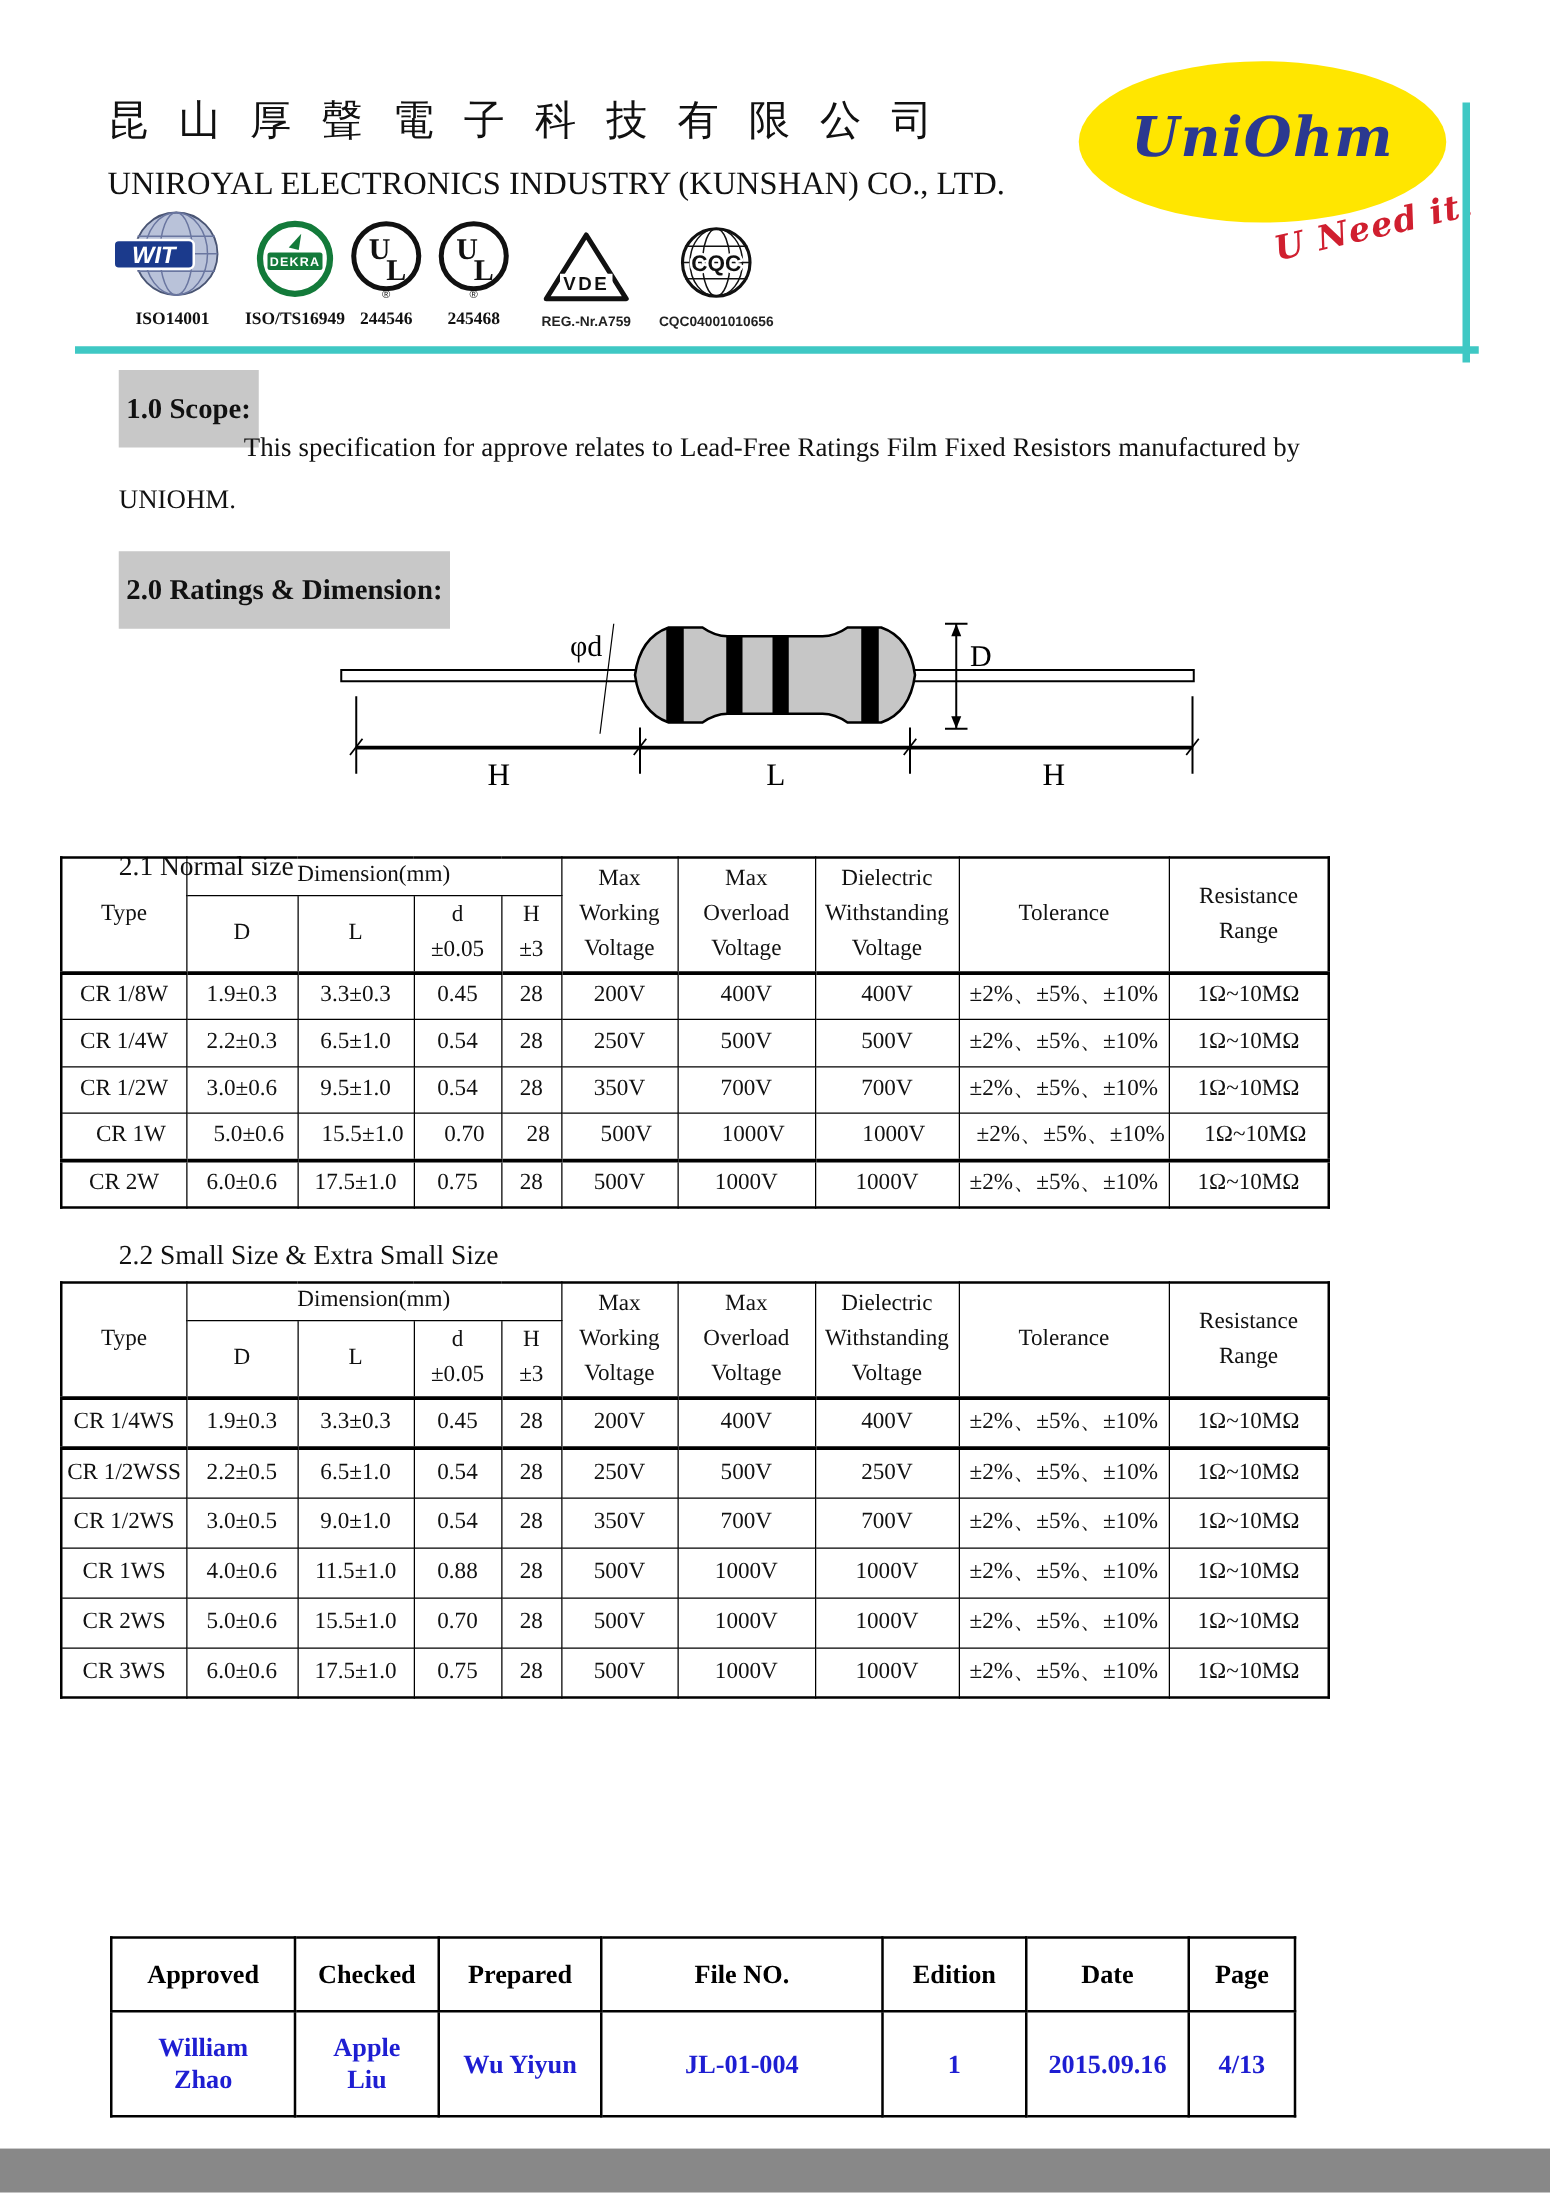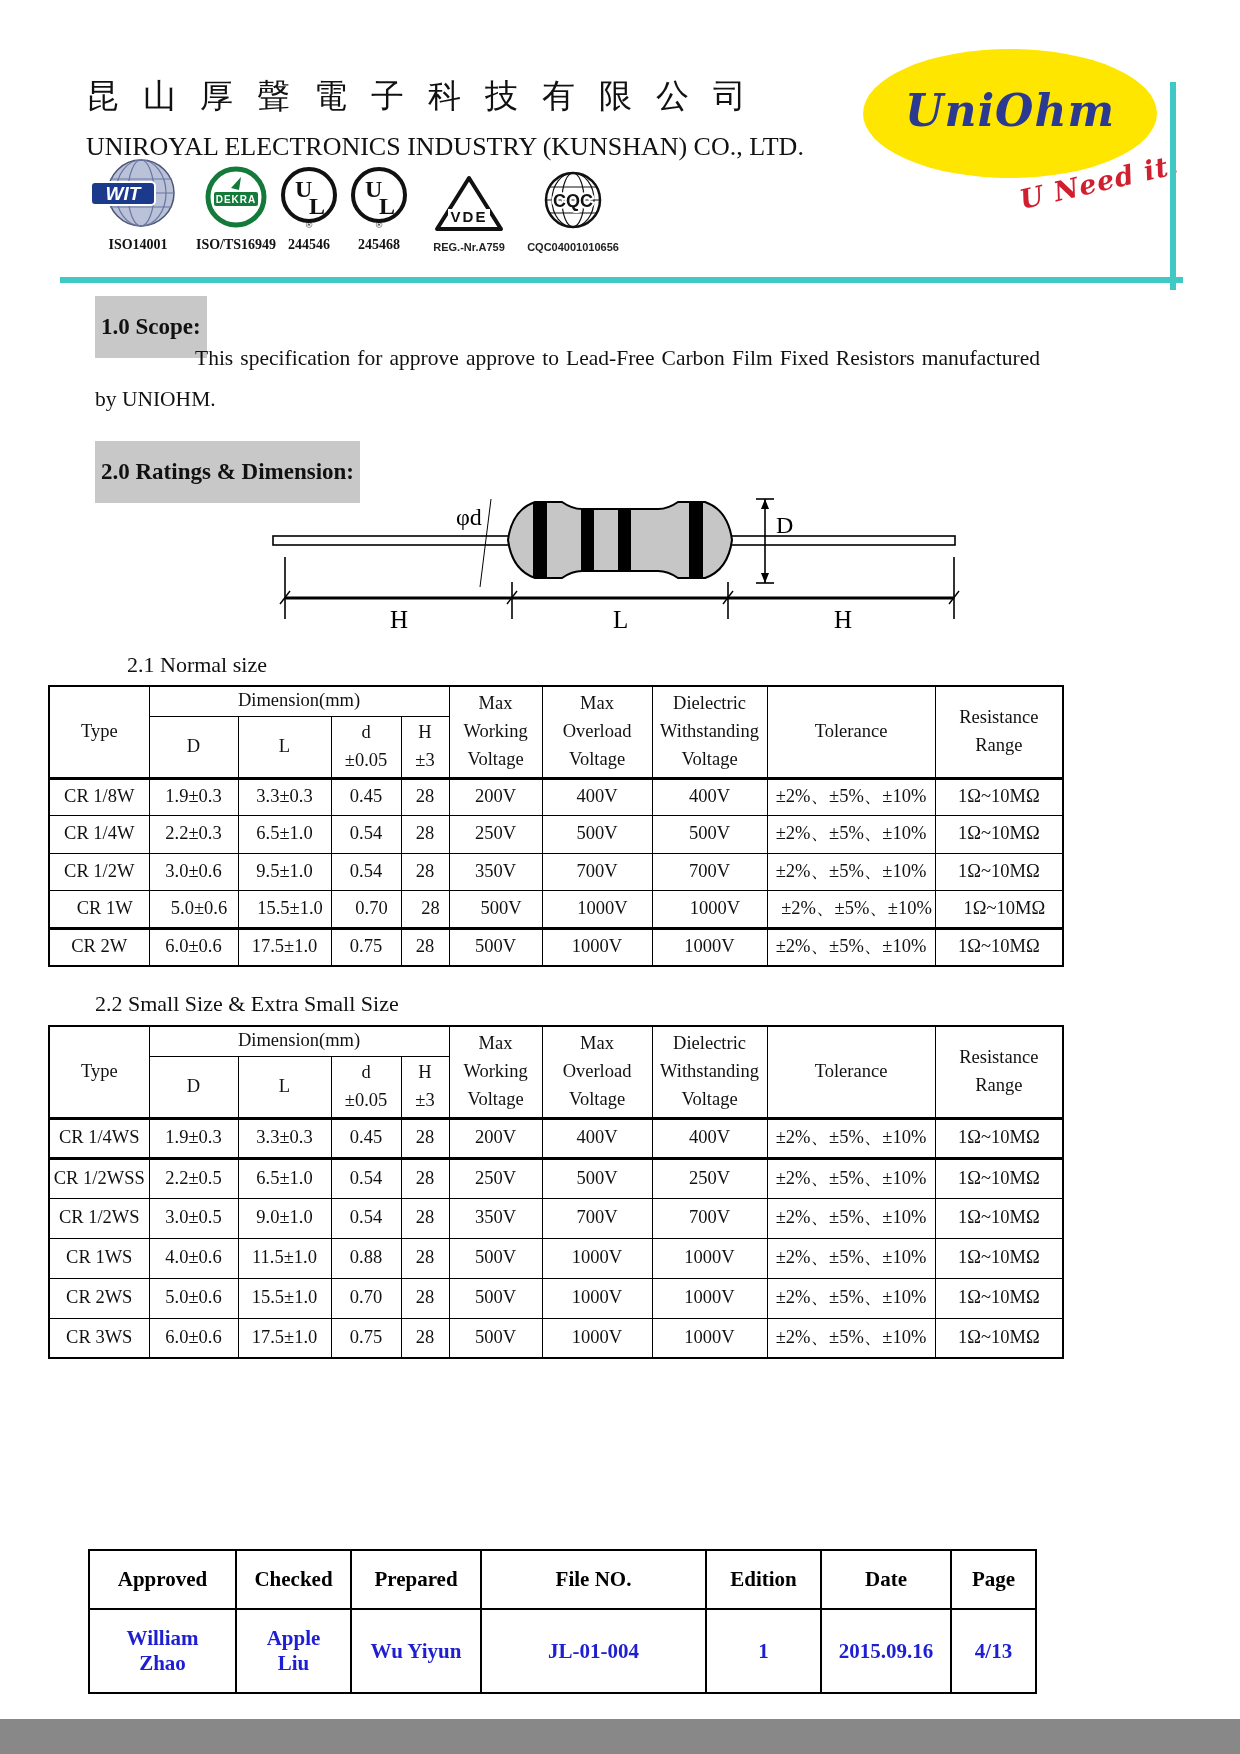--- a/index.html
+++ b/index.html
@@ -29,21 +29,21 @@
   }
   .logo-slogan {
     position:absolute; left:1018px; top:166px; font-family:"DejaVu Serif",serif;
     font-style:italic; font-weight:bold; font-size:27px; color:#D01F2F;
     transform:rotate(-13deg); white-space:nowrap; letter-spacing:1px;
   }
   .vline-teal { position:absolute; left:1170px; top:82px; width:6px; height:208px; background:#3FC8C4; }
   .hline-teal { position:absolute; left:60px; top:277px; width:1123px; height:6px; background:#3FC8C4; }
   
   .cert {
-    position:absolute; top:157px; height:96px; display:flex; flex-direction:column;
+    position:absolute; top:168px; height:96px; display:flex; flex-direction:column;
     align-items:center; justify-content:flex-end; gap:3px;
   }
   .cert-label { font-size:14px; font-weight:bold; font-family:"Liberation Serif",serif; white-space:nowrap; }
   .cert-label.small { font-size:11px; font-family:"Liberation Sans",sans-serif; color:#222; }
   
   .sec-heading {
     position:absolute; left:95px; display:inline-block; background:#C8C8C8;
     font-weight:bold; font-size:23px; padding:18px 6px; white-space:nowrap;
   }
   .scope-body {
@@ -168,21 +168,21 @@
         <line x1="8" y1="17" x2="58" y2="17" stroke="#111111" stroke-width="1.2"></line>
         <line x1="6" y1="30" x2="60" y2="30" stroke="#111111" stroke-width="1.2"></line>
         <line x1="8" y1="43" x2="58" y2="43" stroke="#111111" stroke-width="1.2"></line>
         <text x="33" y="37" font-family="Liberation Sans,sans-serif" font-size="18" font-weight="bold" fill="#111111" text-anchor="middle" stroke="#ffffff" stroke-width="4" paint-order="stroke">CQC</text>
       </svg>
     </span>
     <span class="cert-label small">CQC04001010656</span>
   </div>
 
   <div class="sec-heading" style="top:296px;">1.0 Scope:</div>
-  <div class="scope-body">This specification for approve approve to Lead-Free Carbon Film Fixed Resistors manufactured by UNIOHM.</div>
+  <div class="scope-body">This specification for approve relates to Lead-Free Ratings Film Fixed Resistors manufactured by UNIOHM.</div>
 
   <div class="sec-heading" style="top:441px;">2.0 Ratings &amp; Dimension:</div>
 
   <div class="diagram">
     <svg width="760" height="160" viewBox="0 0 760 160">
 
       <rect x="33" y="51" width="682" height="9" fill="#ffffff" stroke="#000000" stroke-width="1.6"></rect>
 
       <line x1="251" y1="14" x2="240" y2="102" stroke="#000000" stroke-width="1"></line>
       <text x="216" y="40" font-family="Liberation Serif,serif" font-size="24">φd</text>
@@ -210,21 +210,21 @@
       <line x1="40" y1="119" x2="50" y2="106" stroke="#000000" stroke-width="1.4"></line>
       <line x1="267" y1="119" x2="277" y2="106" stroke="#000000" stroke-width="1.4"></line>
       <line x1="483" y1="119" x2="493" y2="106" stroke="#000000" stroke-width="1.4"></line>
       <line x1="709" y1="119" x2="719" y2="106" stroke="#000000" stroke-width="1.4"></line>
       <text x="150" y="143" font-family="Liberation Serif,serif" font-size="25">H</text>
       <text x="373" y="143" font-family="Liberation Serif,serif" font-size="25">L</text>
       <text x="594" y="143" font-family="Liberation Serif,serif" font-size="25">H</text>
     </svg>
   </div>
 
-  <div class="tbl-caption" style="top:652px;margin-left:32px;">2.1 Normal size</div>
+  <div class="tbl-caption" style="top:680px;">2.1 Normal size</div>
   <table class="spec-table" id="table-normal" style="top:685px;">
     <colgroup>
       <col style="width:100px">
         <col style="width:89px">
         <col style="width:93px">
         <col style="width:70px">
         <col style="width:48px">
       <col style="width:93px">
         <col style="width:110px">
         <col style="width:115px">

